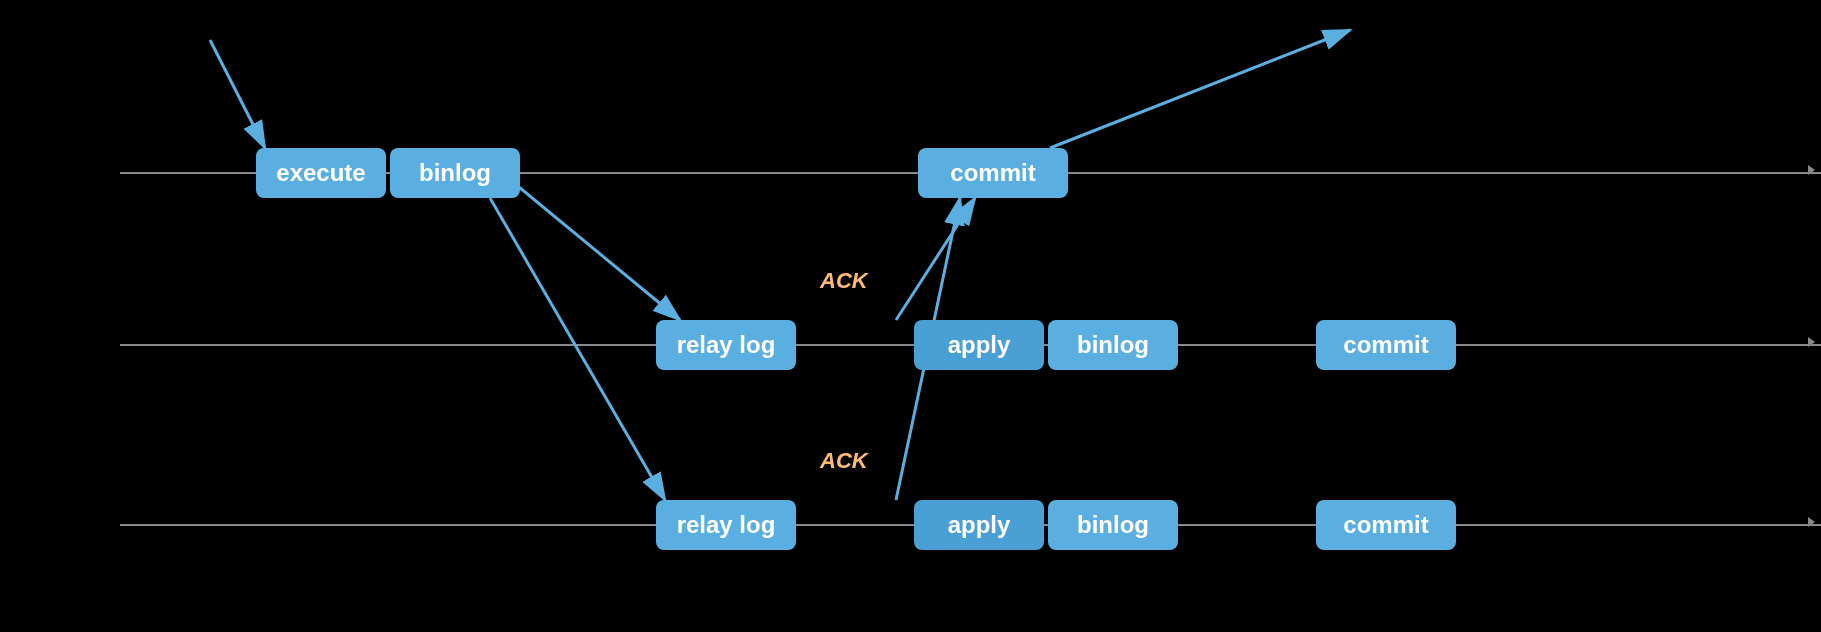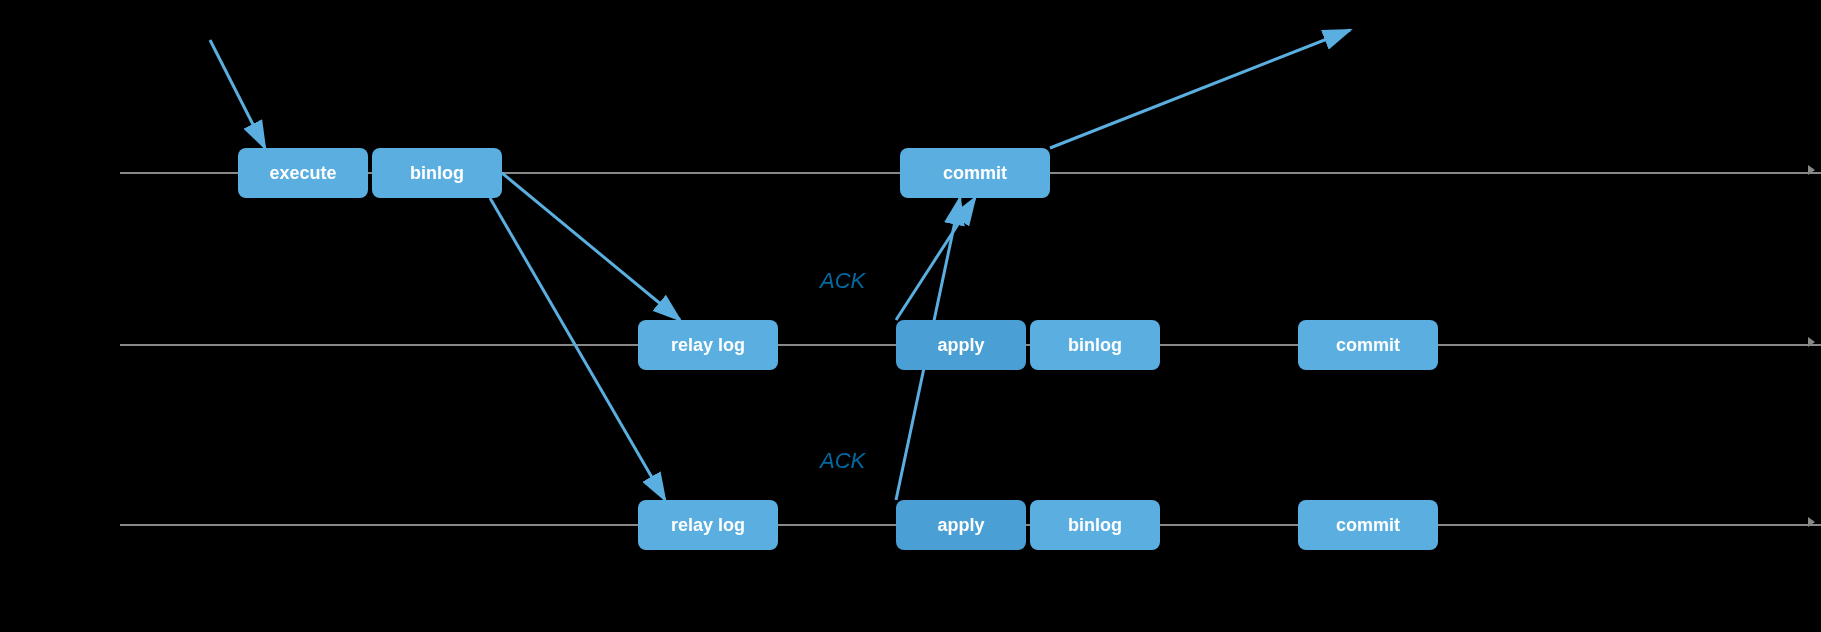--- a/index.html
+++ b/index.html
@@ -28,21 +28,22 @@
 
     .node-box {
       position: absolute;
       background: #5aafe0;
       border-radius: 8px;
       display: flex;
       align-items: center;
       justify-content: center;
       color: white;
       font-weight: bold;
-      font-size: 18px;
+      font-size: 24px;
+      margin-left: 18px;
     }
 
     
     #execute {
       left: 238px; top: 148px;
       width: 130px; height: 50px;
     }
     #binlog1 {
       left: 372px; top: 148px;
       width: 130px; height: 50px;
@@ -85,24 +86,24 @@
       left: 1030px; top: 500px;
       width: 130px; height: 50px;
     }
     #commit3 {
       left: 1298px; top: 500px;
       width: 140px; height: 50px;
     }
 
     .ack-label {
       position: absolute;
-      color: #0369a1;
+      color: #fdba74;
       font-size: 22px;
       font-style: italic;
-      font-weight: normal;
+      font-weight: bold;
     }
     #ack1 {
       left: 820px; top: 268px;
     }
     #ack2 {
       left: 820px; top: 448px;
     }
   </style>
 </head>
 <body>

